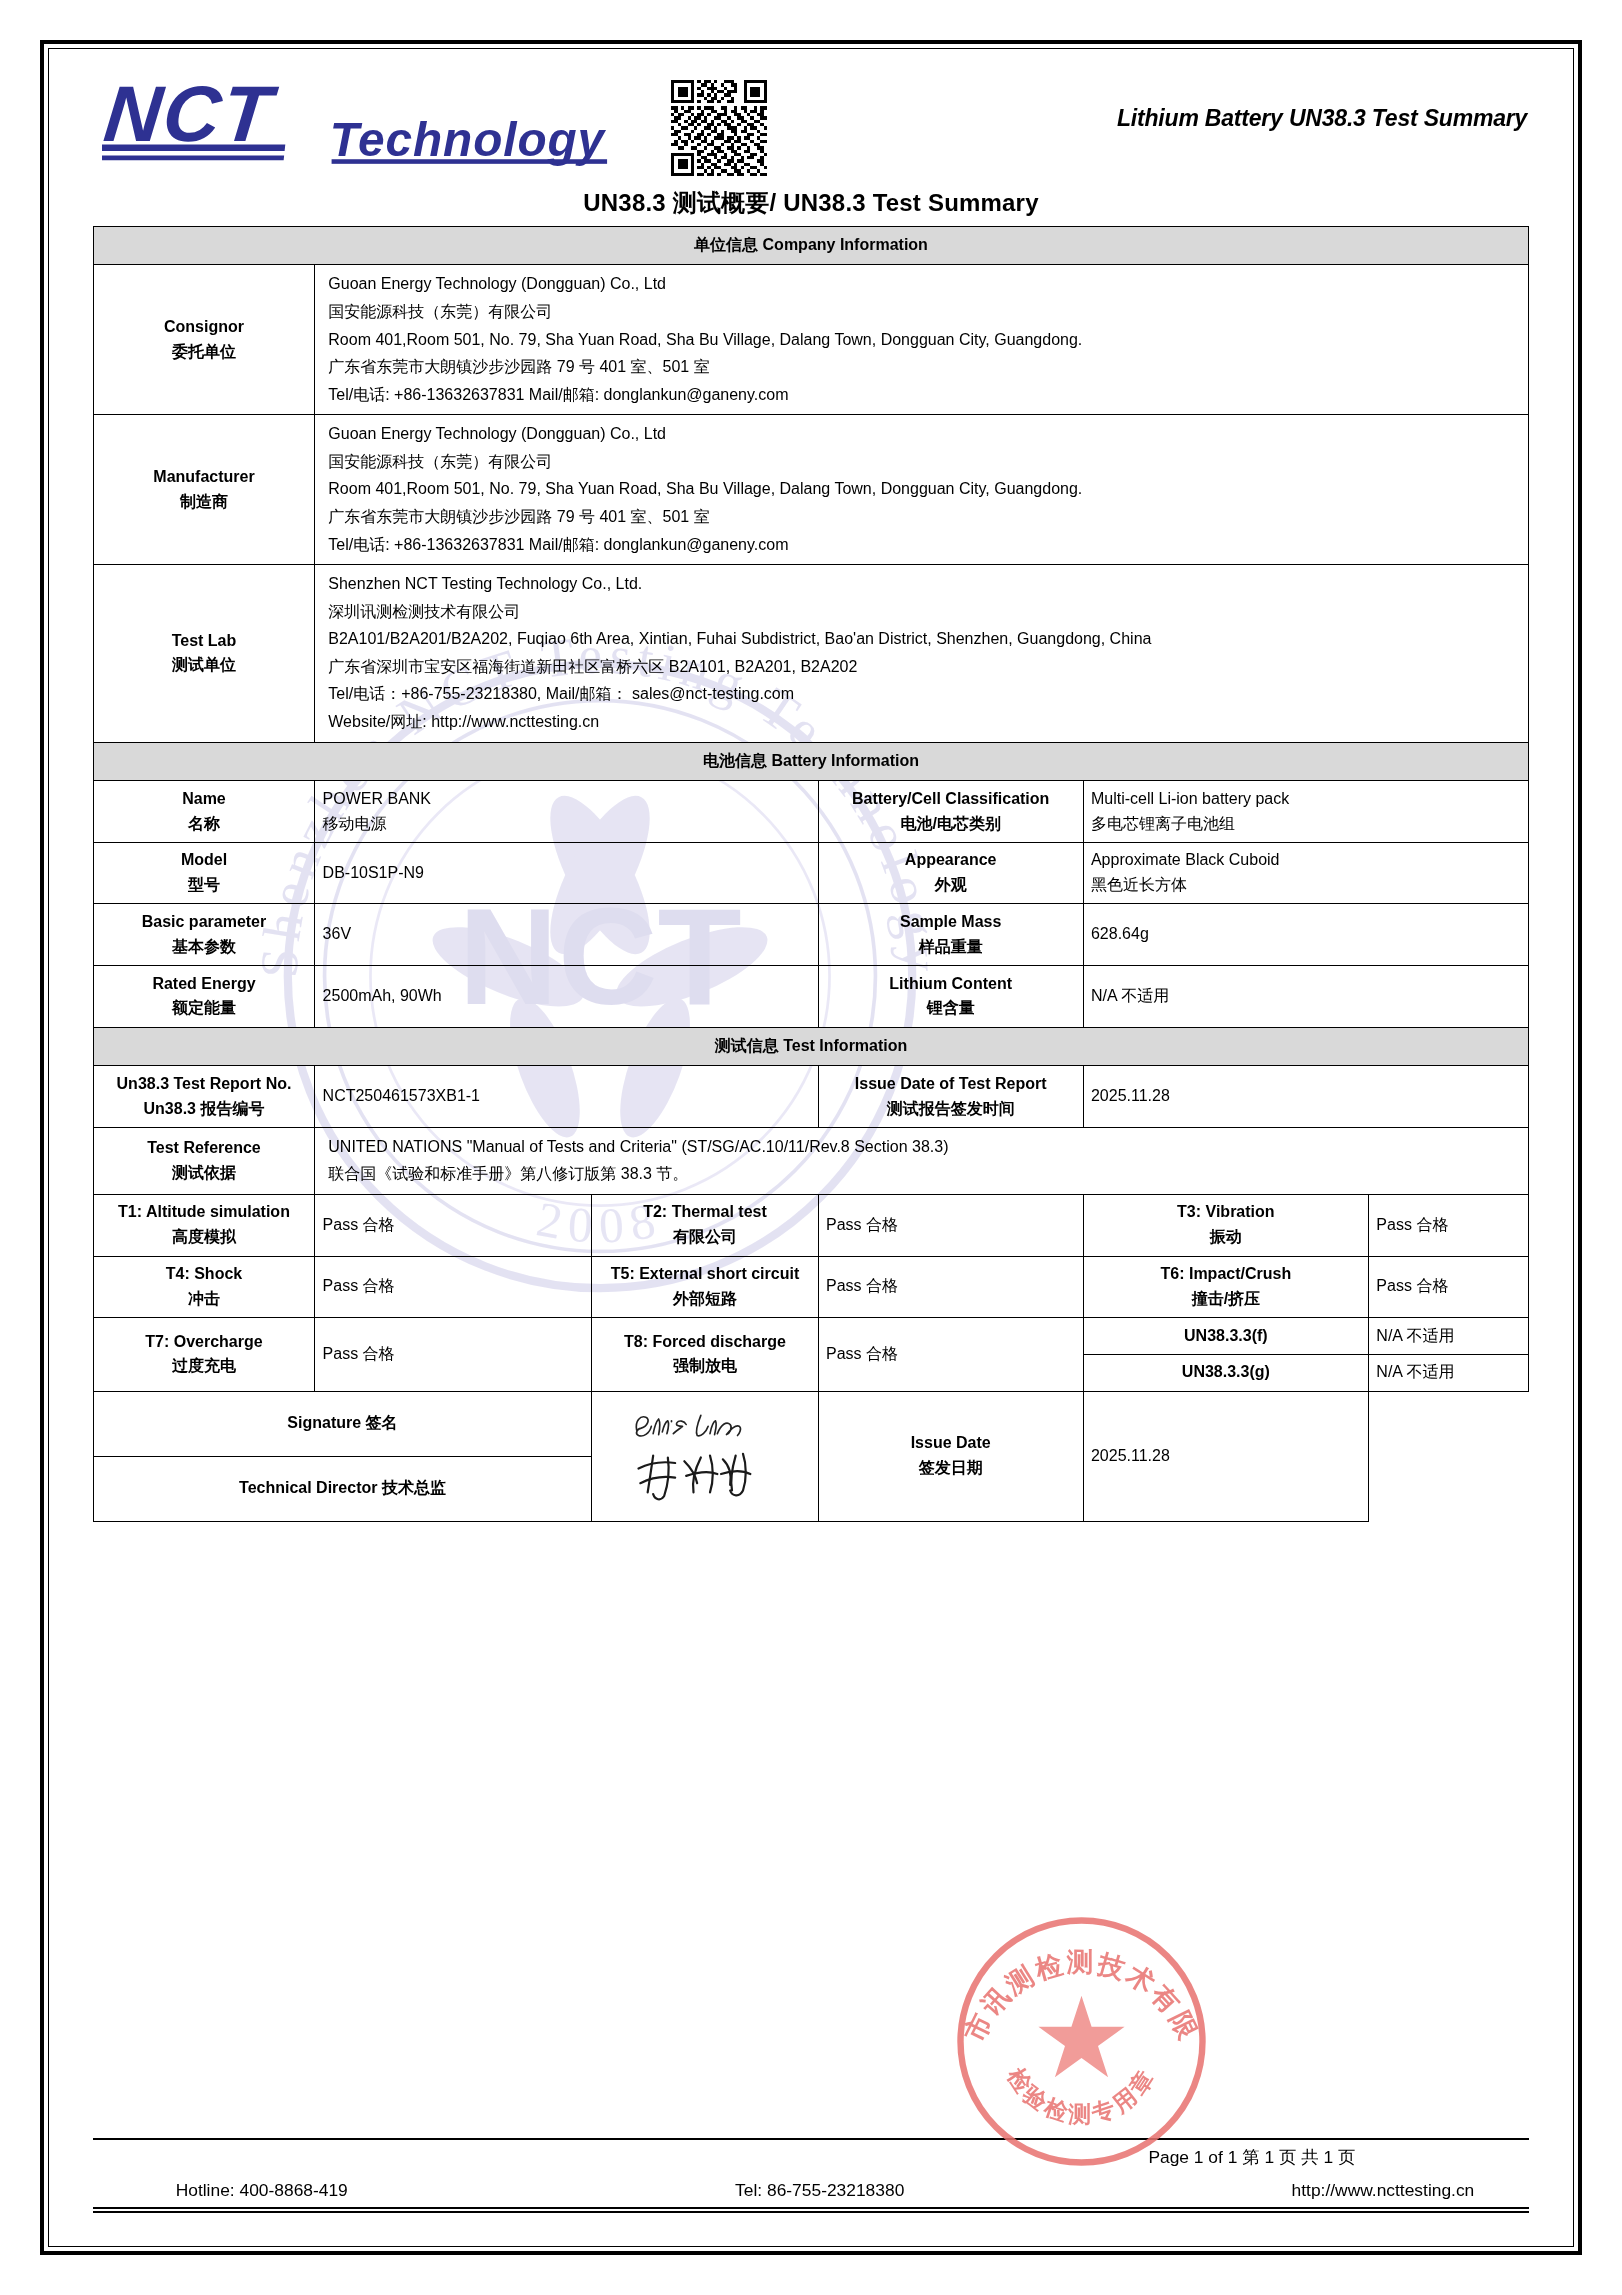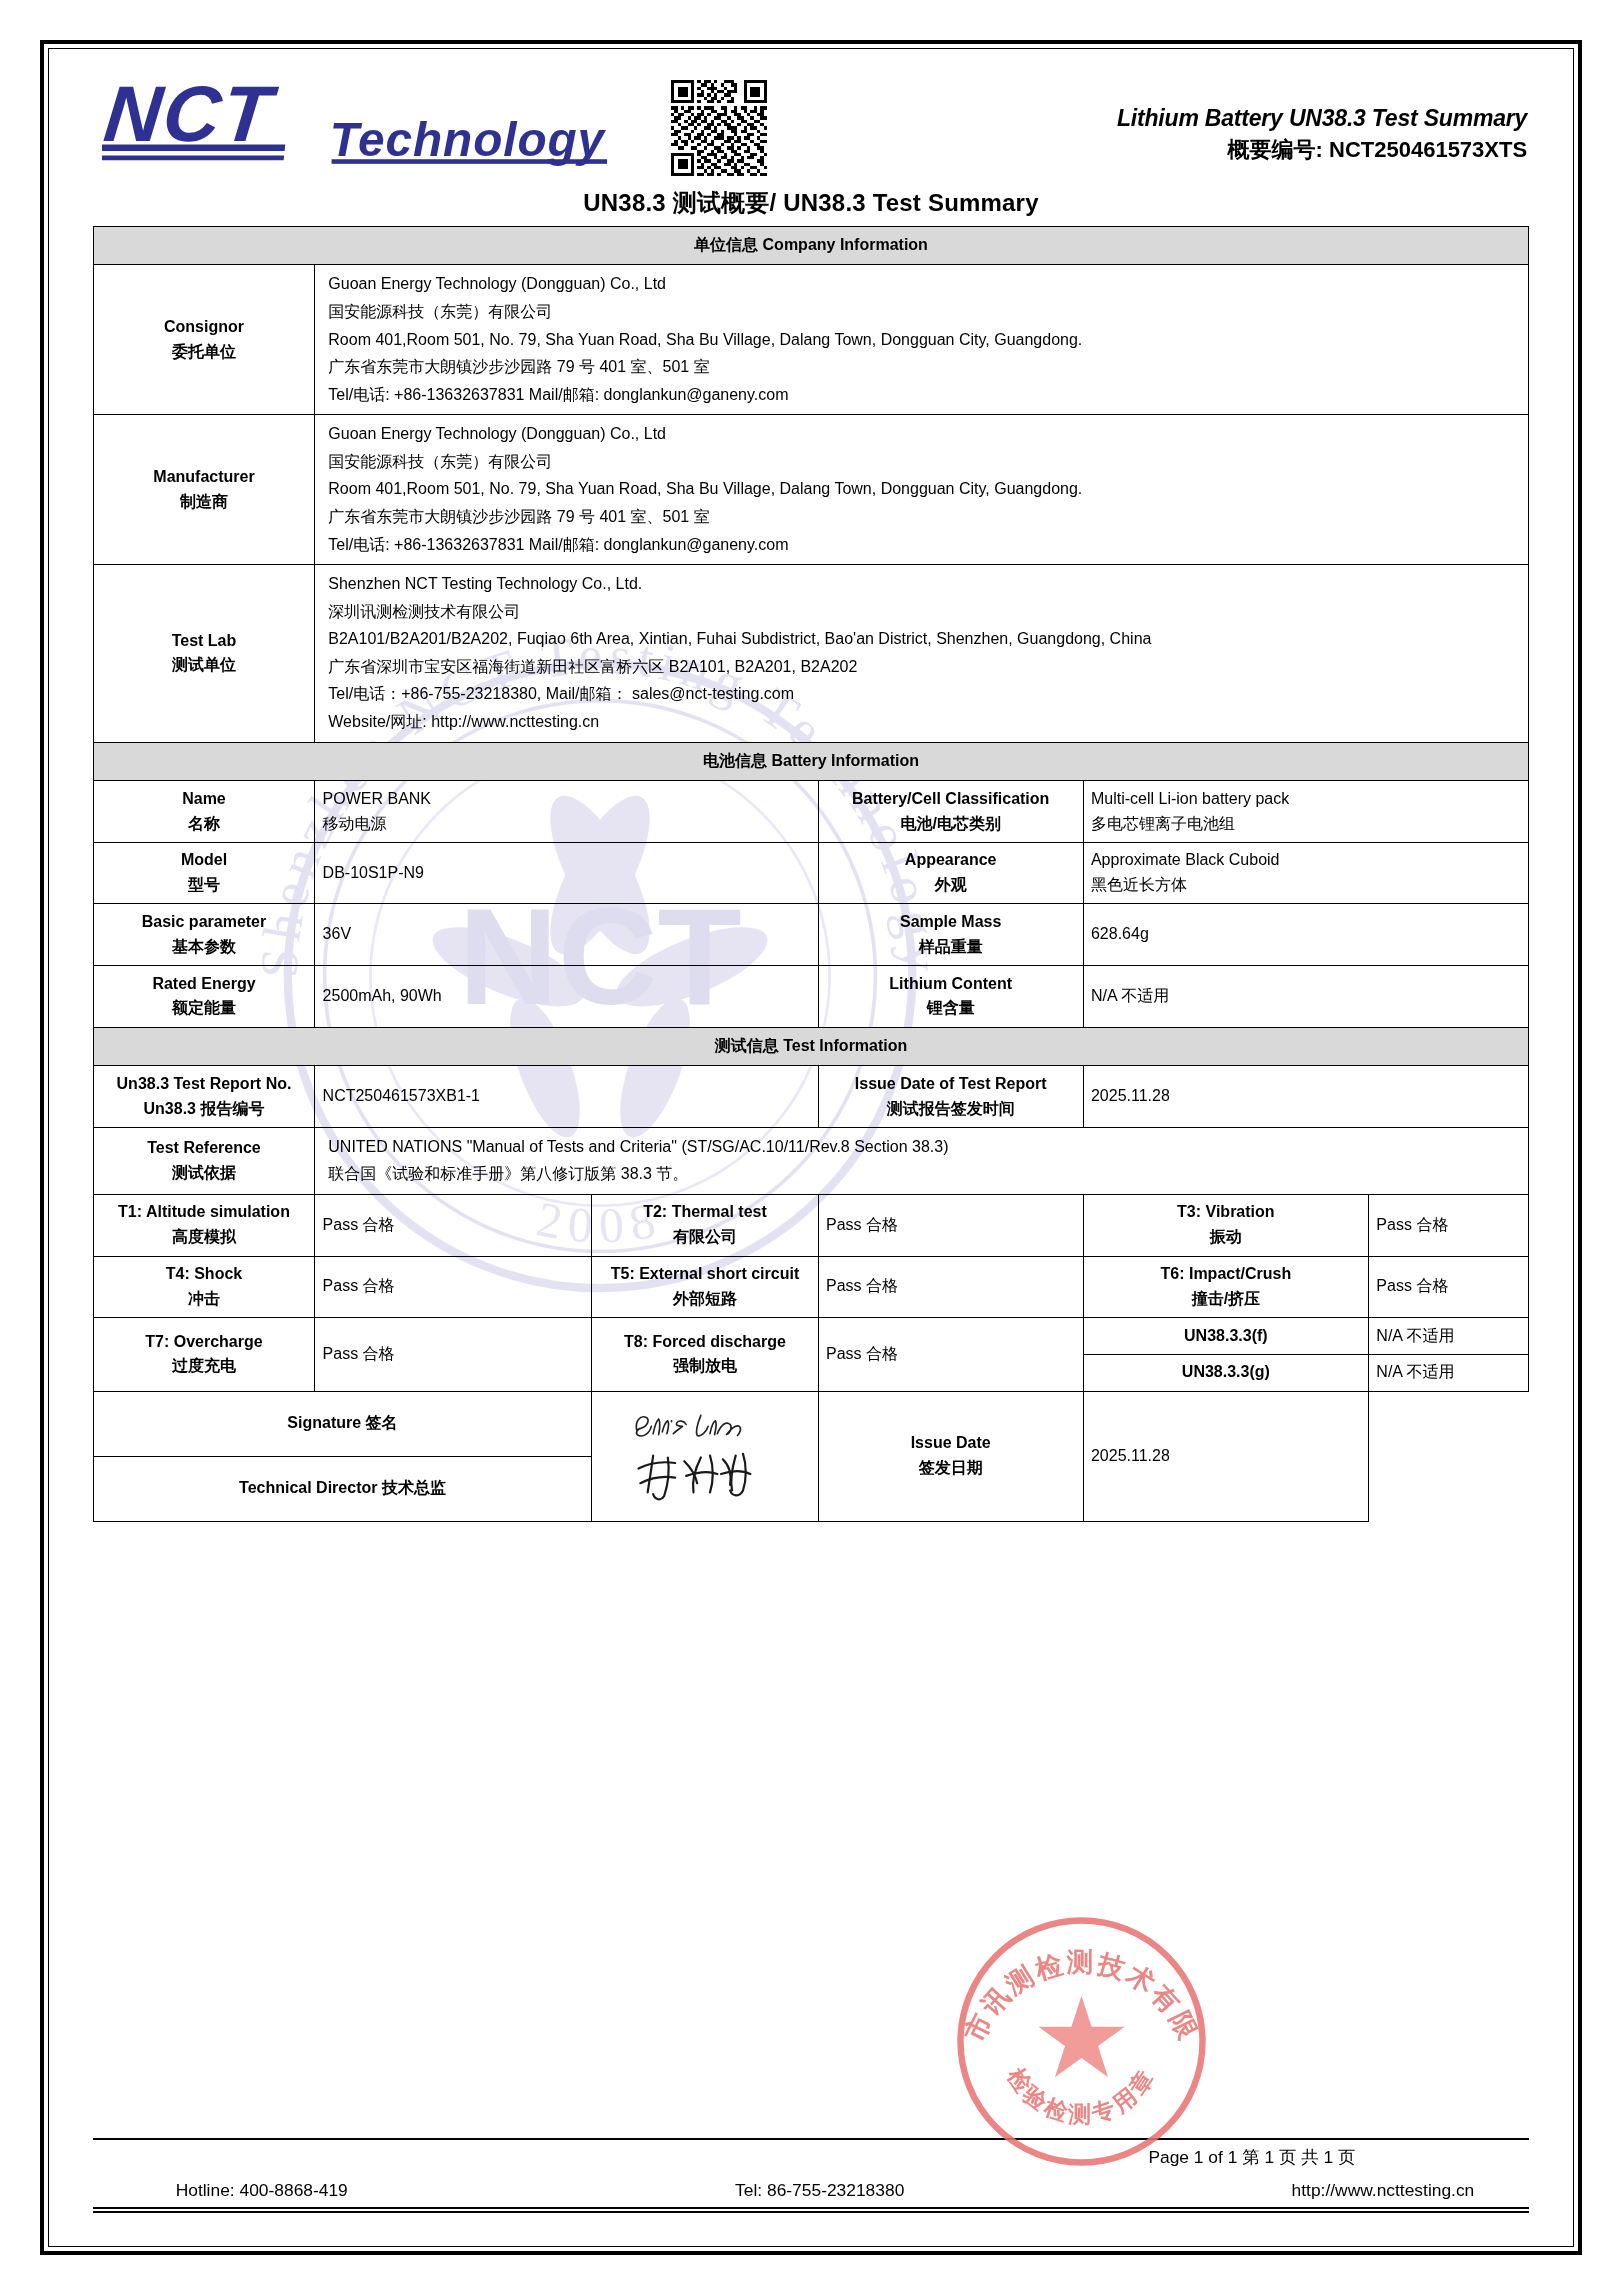--- a/index.html
+++ b/index.html
@@ -475,24 +475,20 @@
                 <rect x="17" y="28" width="2" height="1"></rect>
             <rect x="20" y="28" width="2" height="1"></rect>
                 <rect x="24" y="28" width="2" height="1"></rect>
             <rect x="27" y="28" width="2" height="1"></rect>
           </g>
         </svg>
       </div>
 
       <div class="header-title-block">
         <div class="hdr-title-en">Lithium Battery UN38.3 Test Summary</div>
-        <div class="hdr-title-cn">
-          <span>概要编号:</span>
-          <span class="hdr-num">NCT250461573XTS</span>
-        </div>
       </div>
     </div>
 
     <div class="main-heading">UN38.3 测试概要/ UN38.3 Test Summary</div>
 
     <div class="doc-table-wrap">
       <table class="doc-table">
         <colgroup>
           <col style="width:184px">
           <col style="width:230px">

